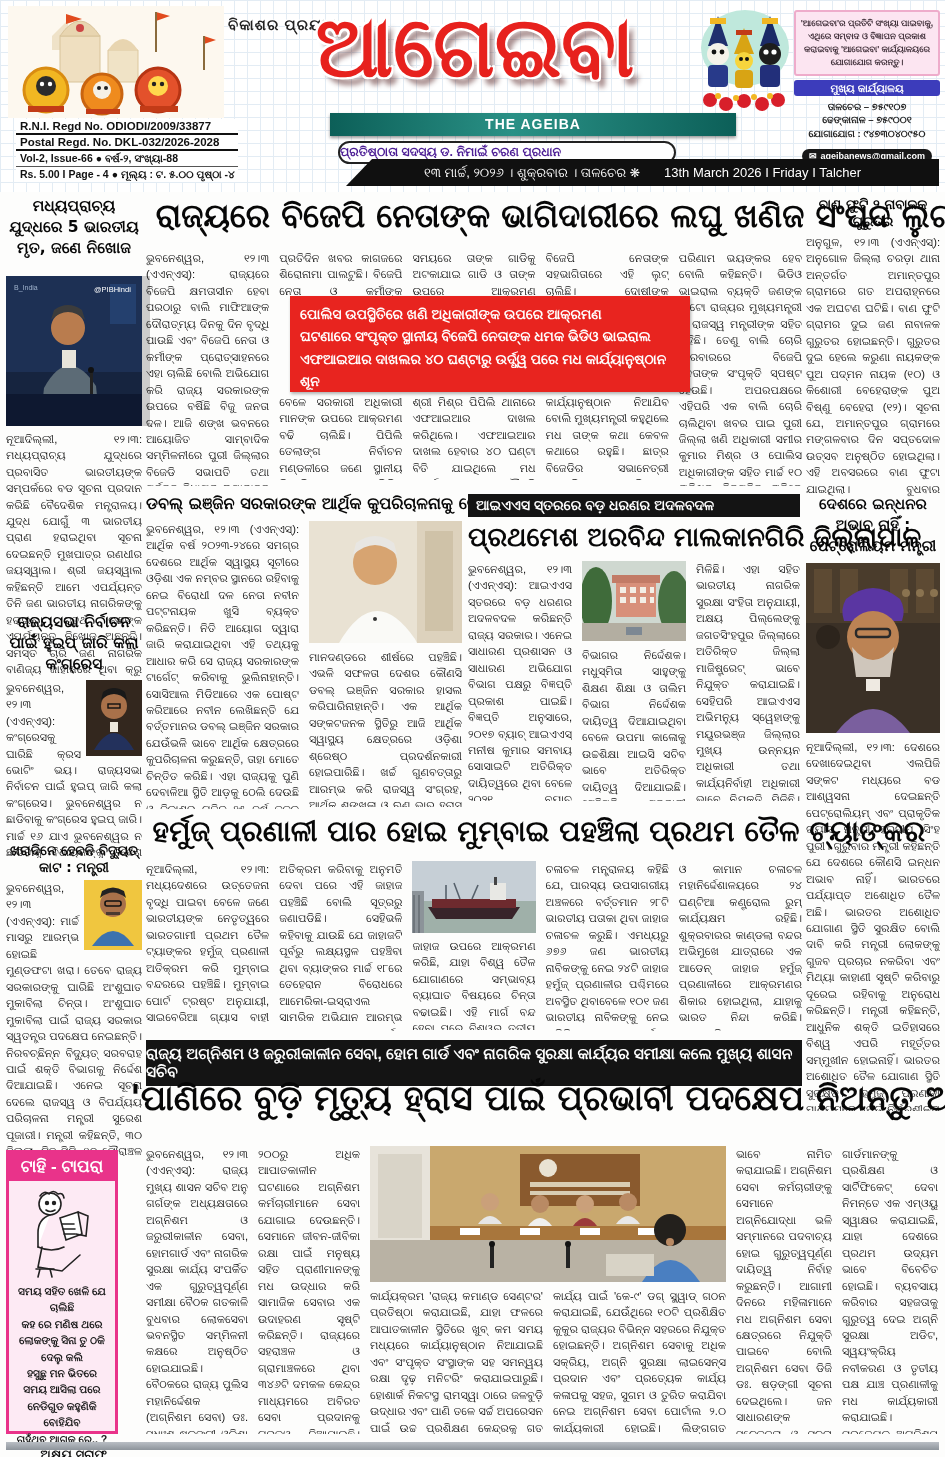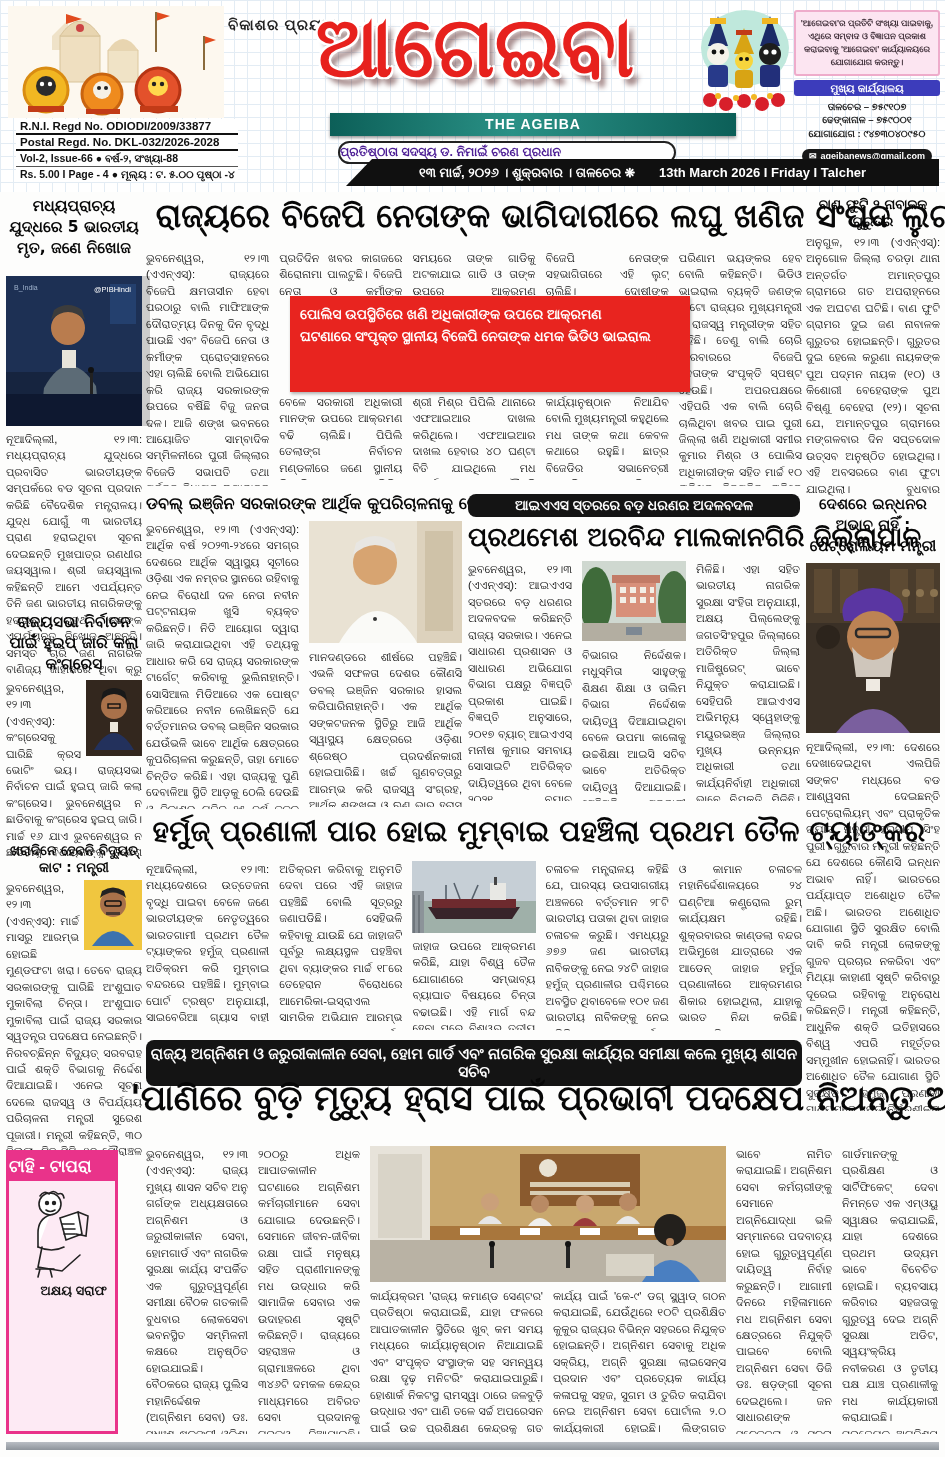--- a/index.html
+++ b/index.html
@@ -26,35 +26,35 @@
      white-space:nowrap;overflow:hidden;}
   .reg-row:nth-child(3),.reg-row:nth-child(4){border-bottom:1px solid #555;font-size:10.5px;}
   .notice-box{background:#fce5f1;border:2px solid #eeaccb;border-radius:3px;color:#40303a;
      font-size:8.6px;font-weight:bold;text-align:center;line-height:1.5;padding:5px 3px;}
   .office-bar{background:#3c3cbb;color:#fff;font-weight:bold;font-size:10.5px;text-align:center;
      border-radius:3px;line-height:16px;}
   .contact{font-size:9.6px;font-weight:bold;color:#222;text-align:center;line-height:1.45;}
   .email-pill{background:#181818;color:#fff;border-radius:9px;font-size:9px;font-weight:bold;
      padding:2px 7px;display:inline-flex;align-items:center;gap:4px;}
   .date-bar{background:#101010;color:#fff;clip-path:polygon(26px 0,100% 0,100% 100%,0 100%);
-     display:flex;align-items:center;justify-content:center;gap:24px;font-size:13px;font-weight:bold;}
+     display:flex;align-items:center;justify-content:center;gap:24px;font-size:13px;font-weight:normal;}
   
   .hl{font-family:"DejaVu Sans","Liberation Sans",sans-serif;font-weight:800;color:#070707;text-align:center;}
   .bt{font-size:11.2px;line-height:1.47;text-align:justify;color:#161616;overflow:hidden;}
   .cols{display:flex;gap:10px;}
   .col{flex:1 1 0;overflow:hidden;}
-  .kicker{background:#141414;color:#fff;font-weight:bold;text-align:center;border-radius:8px;}
+  .kicker{background:#141414;color:#fff;font-weight:bold;}
   .redbox{background:#e8241f;color:#fff;font-weight:bold;font-size:13.8px;line-height:1.62;
      padding:8px 10px;box-shadow:1px 2px 3px rgba(0,0,0,.3);}
   .seg-top{height:48px;overflow:hidden;}
   .seg-gap{height:96px;}
   .ph{position:relative;overflow:hidden;background:#ccc;}
   .float-ph{float:right;margin:0 0 3px 5px;}
   .cartoon-box{border:3px solid #e9338a;background:#fdeaf4;}
-  .cartoon-title{background:#e9338a;color:#fff;font-weight:800;font-size:17px;
+  .cartoon-title{background:#e9338a;color:#fff;font-weight:800;font-size:17px;text-align:center;
      padding:4px 0;}
   .poem{font-size:10.6px;color:#1b1b1b;text-align:center;line-height:1.55;font-weight:bold;}
   .sig{font-size:13px;font-weight:800;text-align:right;padding-right:8px;color:#111;}
   .bottom-rule{background:linear-gradient(#b9bec4,#8d949b);}
   svg{display:block;}
 </style>
 </head>
 <body>
 
 <div class="page">
@@ -245,20 +245,29 @@
           <path d="M34 31 q-12 4 -12 18 l0 14" fill="#fff"></path>
           <path d="M44 34 l18 -6 l4 22 l-16 6 z" fill="#fff"></path>
           <path d="M62 28 l10 4 l-2 20 l-10 -2"></path>
           <path d="M46 40 h12 M47 45 h12 M48 50 h11"></path>
           <path d="M22 63 q14 6 26 0"></path>
           <path d="M26 63 l-4 20 l24 4 l18 -16"></path>
           <path d="M20 85 h18 M24 85 l-2 8 M34 85 l2 8"></path>
         </g>
       </svg>
     </div>
+    <div class="poem">
+      <div>ସମୟ ସହିତ ଖେଳି ଯେ ଚାଲିଛି</div>
+      <div>କହ ରେ ମଣିଷ ଥରେ</div>
+      <div>ଲୋକଙ୍କୁ ସିନା ତୁ ଠକି ଦେଲୁ କଲି</div>
+      <div>ହସୁଛୁ ମନ ଭିତରେ</div>
+      <div>ସମୟ ଆସିଲା ପରେ</div>
+      <div>ନେଡିଗୁଡ କହୁଣିକି ବୋହିଯିବ</div>
+      <div>ଚାହୁଁଥିବୁ ଆଗକୁ ରେ.. ?</div>
+    </div>
     <div class="sig">ଅକ୍ଷୟ ସରାଫ</div>
   </div>
 
   <div class="abs" style="left:146px;top:196px;width:656px;">
     <div class="hl" style="font-size:33px;white-space:nowrap;transform:scaleX(.97);transform-origin:center;">ରାଜ୍ୟରେ ବିଜେପି ନେତାଙ୍କ ଭାଗିଦାରୀରେ ଲଘୁ ଖଣିଜ ସଂପଦ ଲୁଟ୍ : ବିଜେଡି</div>
     <div style="position:relative;margin-top:14px;height:236px;">
       <div class="cols" style="height:236px;">
         <div class="col bt">ଭୁବନେଶ୍ୱର, ୧୨।୩ (ଏଏନ୍‌ଏସ୍): ରାଜ୍ୟରେ ବିଜେପି କ୍ଷମତାସୀନ ହେବା ପରଠାରୁ ବାଲି ମାଫିଆଙ୍କ ଦୌରାତ୍ମ୍ୟ ଦିନକୁ ଦିନ ବୃଦ୍ଧି ପାଉଛି ଏବଂ ବିଜେପି ନେତା ଓ କର୍ମୀଙ୍କ ପ୍ରୋତ୍ସାହନରେ ଏହା ଚାଲିଛି ବୋଲି ଅଭିଯୋଗ କରି ରାଜ୍ୟ ସରକାରଙ୍କ ଉପରେ ବର୍ଷିଛି ବିଜୁ ଜନତା ଦଳ। ଆଜି ଶଙ୍ଖ ଭବନରେ ଆୟୋଜିତ ସାମ୍ବାଦିକ ସମ୍ମିଳନୀରେ ପୁରୀ ଜିଲ୍ଲାର ବିଜେଡି ସଭାପତି ତଥା ପୂର୍ବତନ ବିଧାୟକ ଉମାକାନ୍ତ ସାମନ୍ତରାୟ, ପୂର୍ବତନ ବିଧାୟକ ରୁଦ୍ର ପ୍ରସାଦ ମହାରଥୀ ଓ ଛାତ୍ର ବିଜେଡିର ସଭାନେତ୍ରୀ ଜ୍ୟୋତିକା ସାହୁ ରାଜ୍ୟରେ ଲଘୁ ଖଣିଜ ସଂପଦର ବ୍ୟାପକ ଲୁଟ୍ ଚାଲିଥିବା ଅଭିଯୋଗ କରିଥିଲେ। ରୁଦ୍ର ପ୍ରସାଦ ମହାରଥୀ କହିଥିଲେ, ରାଜ୍ୟରେ ବାଲି ମାଫିଆଙ୍କ ଦୌରାତ୍ମ୍ୟ ବୃଦ୍ଧି ପାଇଥିବା ଖବର</div>
         <div class="col">
           <div class="bt seg-top">ପ୍ରତିଦିନ ଖବର କାଗଜରେ ଶିରୋନାମା ପାଲଟୁଛି। ବିଜେପି ନେତା ଓ କର୍ମୀଙ୍କ ପ୍ରୋତ୍ସାହନରେ ଏହି କାର୍ଯ୍ୟ ଚାଲୁଥିବା</div>
@@ -273,20 +282,21 @@
         <div class="col">
           <div class="bt seg-top">ବିଜେପି ନେତାଙ୍କ ସହଭାଗିତାରେ ଏହି ଲୁଟ୍ ଚାଲିଛି। ଦୋଷୀଙ୍କ ବିରୋଧରେ ଦୃଢ</div>
           <div class="seg-gap"></div>
           <div class="bt" style="height:86px;">କାର୍ଯ୍ୟାନୁଷ୍ଠାନ ନିଆଯିବ ବୋଲି ମୁଖ୍ୟମନ୍ତ୍ରୀ କହୁଥିଲେ ମଧ ତାଙ୍କ କଥା କେବଳ କଥାରେ ରହୁଛି। ଛାତ୍ର ବିଜେଡିର ସଭାନେତ୍ରୀ ଜ୍ୟୋତିକା ସାହୁ କହିଥିଲେ, ବାଲି ଚୋରି ହେଉଛି, ନଦୀ ଗୁଡିକର ଦିଗ ପରିବର୍ତ୍ତନ ହେଉଛି, କିନ୍ତୁ କାର୍ଯ୍ୟାନୁଷ୍ଠାନ ନେବା ପରିବର୍ତ୍ତେ ଘୋଡା ବେପାରରେ ଲାଗିଛନ୍ତି ସରକାର। ପିପିଲି ତେଲାଙ୍ଗ ନିର୍ବାଚନ ମଣ୍ଡଳୀରେ ବାଲି ଚୋରି କାରଣରୁ ନିରୀହ ସାମ୍ବାଦିକଙ୍କ ମୃତ୍ୟୁ ହେଲା।</div>
         </div>
         <div class="col bt">ପରିଣାମ ଭୟଙ୍କର ହେବ ବୋଲି କହିଛନ୍ତି। ଭିଡିଓ ଭାଇରାଲ ବ୍ୟକ୍ତି ଜଣଙ୍କ ଫଟୋ ରାଜ୍ୟର ମୁଖ୍ୟମନ୍ତ୍ରୀ ଓ ରାଜସ୍ୱ ମନ୍ତ୍ରୀଙ୍କ ସହିତ ରହିଛି। ତେଣୁ ବାଲି ଚୋରି କାରବାରରେ ବିଜେପି ନେତାଙ୍କ ସଂପୃକ୍ତି ସ୍ପଷ୍ଟ ହେଉଛି। ଅପରପକ୍ଷରେ ଏହିପରି ଏକ ବାଲି ଚୋରି ଚାଲିଥିବା ଖବର ପାଇ ପୁରୀ ଜିଲ୍ଲା ଖଣି ଅଧିକାରୀ ସମୀର କୁମାର ମିଶ୍ର ଓ ପୋଲିସ ଅଧିକାରୀଙ୍କ ସହିତ ମାର୍ଚ୍ଚ ୧୦ ତାରିଖର ବିଳମ୍ବିତ ରାତିରେ ଯଶୋଭୂଲଙ୍କୁ ଯାଉଥିବା</div>
       </div>
       <div class="redbox abs" style="left:128px;top:46px;width:380px;height:80px;margin-left:16px;">
         <div>ପୋଲିସ ଉପସ୍ଥିତିରେ ଖଣି ଅଧିକାରୀଙ୍କ ଉପରେ ଆକ୍ରମଣ</div>
         <div>ଘଟଣାରେ ସଂପୃକ୍ତ ସ୍ଥାନୀୟ ବିଜେପି ନେତାଙ୍କ ଧମକ ଭିଡିଓ ଭାଇରାଲ</div>
+        <div>ଏଫଆଇଆର ଦାଖଲର ୪୦ ଘଣ୍ଟାରୁ ଉର୍ଦ୍ଧ୍ୱ ପରେ ମଧ କାର୍ଯ୍ୟାନୁଷ୍ଠାନ ଶୂନ</div>
       </div>
     </div>
   </div>
 
   <div class="abs" style="left:806px;top:196px;width:134px;">
     <div class="hl" style="font-size:13.5px;">ବାଣ ଫୁଟି ୨ ନାବାଳକ ଗୁରୁତର</div>
     <div class="bt" style="height:268px;margin-top:4px;">ଅନୁଗୁଳ, ୧୨।୩ (ଏଏନ୍‌ଏସ୍): ଅନୁଗୋଳ ଜିଲ୍ଲା ଚରଡ଼ା ଥାନା ଅନ୍ତର୍ଗତ ଅମାନ୍ତପୁର ଗ୍ରାମରେ ଗତ ଅପରାହ୍ନରେ ଏକ ଅଘଟଣ ଘଟିଛି। ବାଣ ଫୁଟି ଗ୍ରାମର ଦୁଇ ଜଣ ନାବାଳକ ଗୁରୁତର ହୋଇଛନ୍ତି। ଗୁରୁତର ଦୁଇ ହେଲେ କରୁଣା ନାୟକଙ୍କ ପୁଅ ପଦ୍ମନ ନାୟକ (୧୦) ଓ କିଶୋରୀ ବେହେରାଙ୍କ ପୁଅ ବିଷ୍ଣୁ ବେହେରା (୧୨)। ସୂଚନା ଯେ, ଅମାନ୍ତପୁର ଗ୍ରାମରେ ମଙ୍ଗଳବାର ଦିନ ସପ୍ତଦୋଳ ଉତ୍ସବ ଅନୁଷ୍ଠିତ ହୋଇଥିଲା। ଏହି ଅବସରରେ ବାଣ ଫୁଟା ଯାଇଥିଲା। ବୁଧବାର ଅପରାହ୍ନରେ ଗ୍ରାମର ପଦ୍ମନ ଓ ବିଷ୍ଣୁ ସମେତ ଆଉ କିଛି ପିଲା ଅଫୁଟା ବାଣକୁ ସଂଗ୍ରହ କରି ବାଡ଼ିଆରେ ନିଆଁ ଲଗାଇ ଦେଇଥିଲେ। ବାଣ ଫୁଟି ଉଭୟ ପଦ୍ମନ ଓ ବିଷ୍ଣୁ ପୋଡ଼ି ହୋଇଯାଇଥିଲେ। ପଦ୍ମନଙ୍କ ମୁହଁ ଓ ଛାତିରେ ଆଘାତ ଲାଗିଥିବା ବେଳେ ବିଷ୍ଣୁଙ୍କ ମୁହଁ, ଛାତି ଓ ଗୋଡ ପୋଡ଼ିଯାଇଥିବା ଜଣାପଡିଛି। ଉଭୟଙ୍କୁ ଜିଲ୍ଲା ମୁଖ୍ୟ ଚିକିତ୍ସାଳୟରେ ଭର୍ତ୍ତି କରାଯାଇ ଚିକିତ୍ସା କରାଯାଉଛି।</div>
   </div>
 
   <div class="abs" style="left:146px;top:494px;width:316px;">

